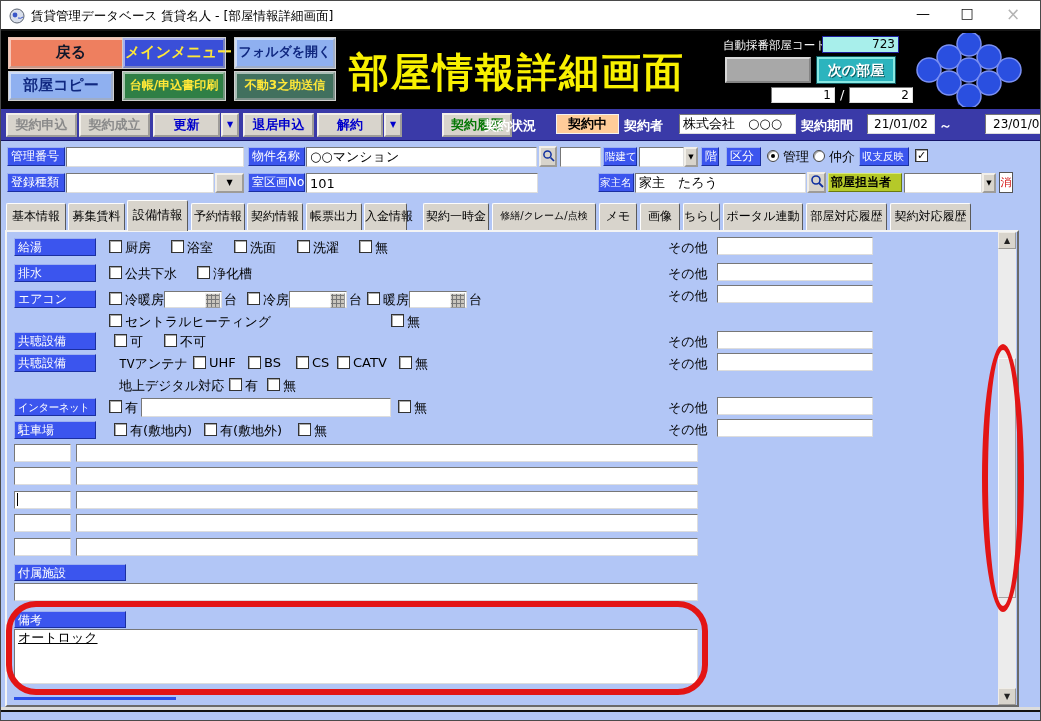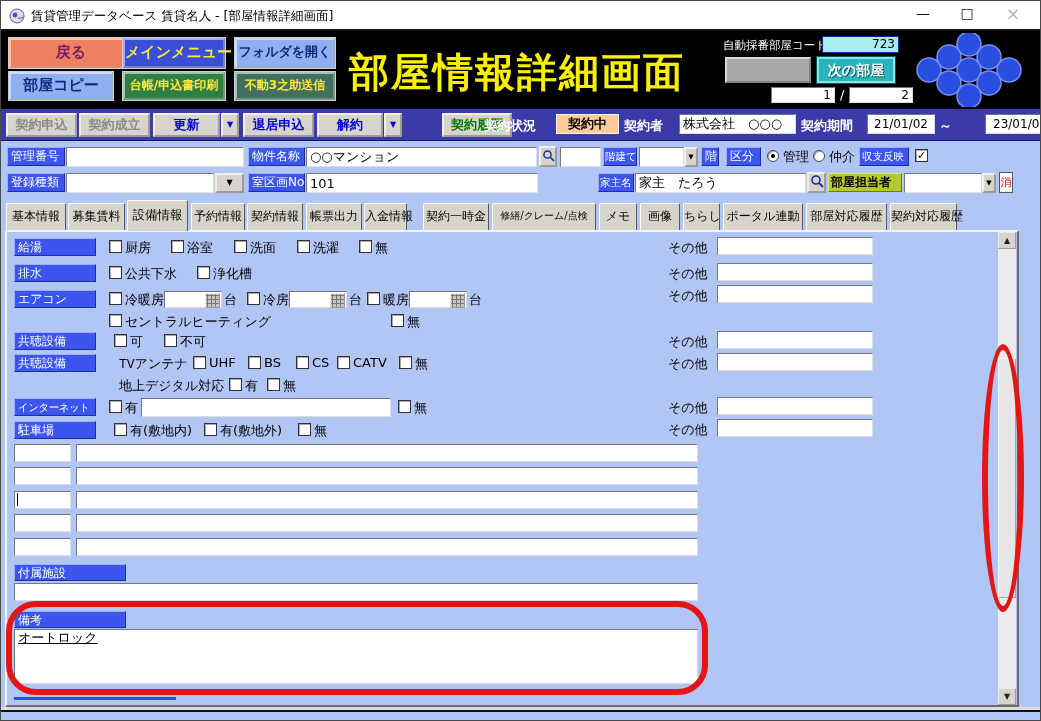--- a/index.html
+++ b/index.html
@@ -50,21 +50,21 @@
         </svg>
     </span>
     <span class="a" style="left:30px;top:7px;font-size:12.5px;color:#000;">賃貸管理データベース 賃貸名人 - [部屋情報詳細画面]</span>
     <span class="a" style="left:908px;top:4px;width:28px;height:20px;text-align:center;font-size:14px;color:#111;">—</span>
     <span class="a" style="left:952px;top:4px;width:28px;height:20px;text-align:center;font-size:14px;color:#111;">□</span>
     <span class="a" style="left:998px;top:3px;width:28px;height:20px;text-align:center;font-size:17px;color:#b4b4b4;">×</span>
   </div>
 
   <div>
     <div class="a" style="left:0;top:30px;width:1041px;height:78px;background:#000;"></div>
-    <div class="a hbtn" style="left:8px;top:37px;width:124px;height:30px;background:#ee7f5f;color:#701a75;outline-color:#e9c4b4;">戻る</div>
+    <div class="a hbtn" style="left:8px;top:37px;width:124px;height:30px;background:#ee7f5f;color:#0f172a;outline-color:#e9c4b4;">戻る</div>
     <div class="a hbtn" style="left:122px;top:37px;width:102px;height:30px;background:#3a4fd8;color:#ffe838;">メインメニュー</div>
     <div class="a hbtn" style="left:234px;top:37px;width:100px;height:30px;background:#8fb0f0;color:#102880;font-size:13px;">フォルダを開く</div>
     <div class="a hbtn" style="left:8px;top:71px;width:104px;height:28px;background:#8fb0f0;color:#102880;line-height:22px;">部屋コピー</div>
     <div class="a hbtn" style="left:122px;top:71px;width:102px;height:28px;background:#2f7f45;color:#ffe838;font-size:12px;line-height:22px;">台帳/申込書印刷</div>
     <div class="a hbtn" style="left:234px;top:71px;width:100px;height:28px;background:#41705e;color:#ffe838;font-size:12px;line-height:22px;">不動3之助送信</div>
     <div class="a" style="left:348px;top:44px;font-size:40px;font-weight:bold;color:#f8f000;letter-spacing:2px;">部屋情報詳細画面</div>
 
     <span class="a" style="left:722px;top:37px;font-size:11.5px;color:#fff;">自動採番部屋コード</span>
     <span class="a" style="left:821px;top:35px;width:77px;height:17px;background:#a8efeb;border:1px solid #2020a0;font-size:12px;text-align:right;padding-right:3px;color:#000;line-height:15px;">723</span>
     <div class="a" style="left:724px;top:56px;width:86px;height:26px;background:#a8a8a8;border:2px outset #d8d8d8;"></div>
@@ -161,21 +161,21 @@
     <div class="a tab" style="left:246px;width:56px;">契約情報</div>
     <div class="a tab" style="left:305px;width:56px;">帳票出力</div>
     <div class="a tab" style="left:363px;width:43px;">入金情報</div>
     <div class="a tab" style="left:422px;width:66px;">契約一時金</div>
     <div class="a tab" style="left:491px;width:104px;font-size:10px;">修繕/クレーム/点検</div>
     <div class="a tab" style="left:598px;width:38px;">メモ</div>
     <div class="a tab" style="left:639px;width:40px;">画像</div>
     <div class="a tab" style="left:682px;width:37px;">ちらし</div>
     <div class="a tab" style="left:722px;width:80px;">ポータル連動</div>
     <div class="a tab" style="left:805px;width:81px;">部屋対応履歴</div>
-    <div class="a tab" style="left:889px;width:67px;">契約対応履歴</div>
+    <div class="a tab" style="left:889px;width:81px;">契約対応履歴</div>
   </div>
 
   <div>
     <div class="a" style="left:4px;top:229px;width:1014px;height:477px;background:#b2c6f6;border:2px solid #f4f4f4;border-right-color:#6a6a6a;border-bottom-color:#6a6a6a;z-index:1;"></div>
 
     <span class="a lbl" style="left:13px;top:237px;width:82px;height:18px;z-index:2;">給湯</span>
     <span class="a cb" style="left:108px;top:239px;z-index:2;"></span>
       <span class="a cbl" style="left:124px;top:238px;z-index:2;">厨房</span>
     <span class="a cb" style="left:170px;top:239px;z-index:2;"></span>
       <span class="a cbl" style="left:186px;top:238px;z-index:2;">浴室</span>

